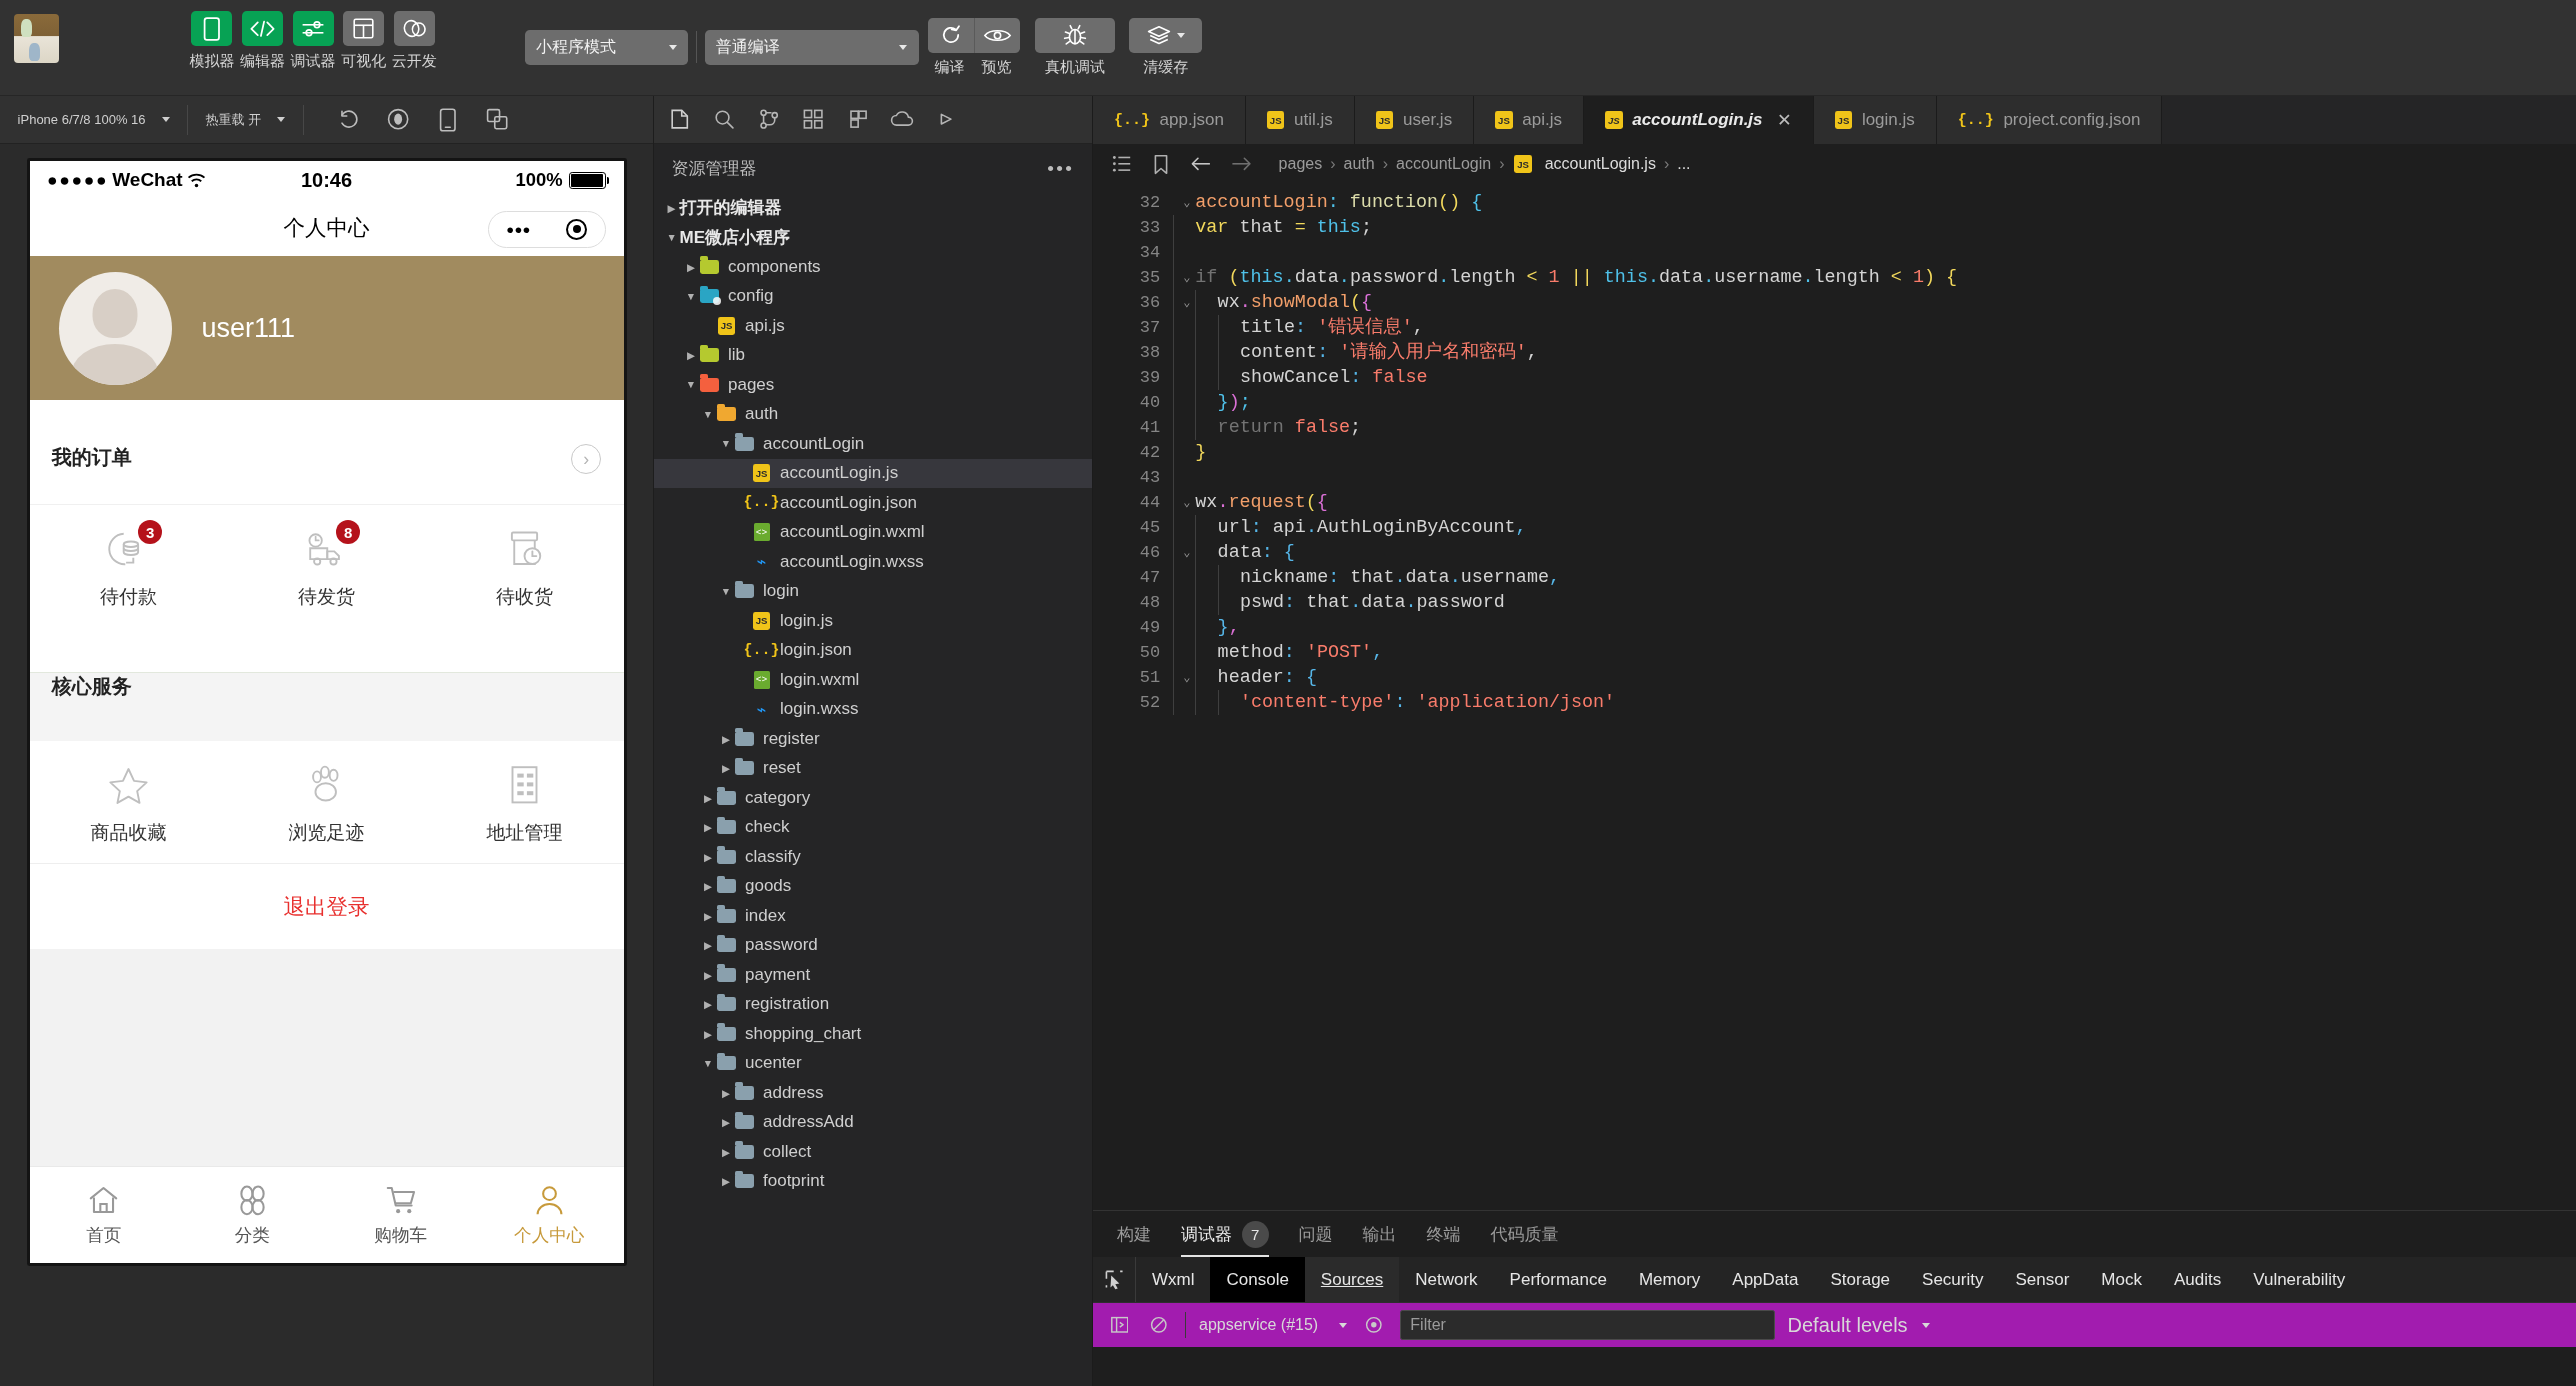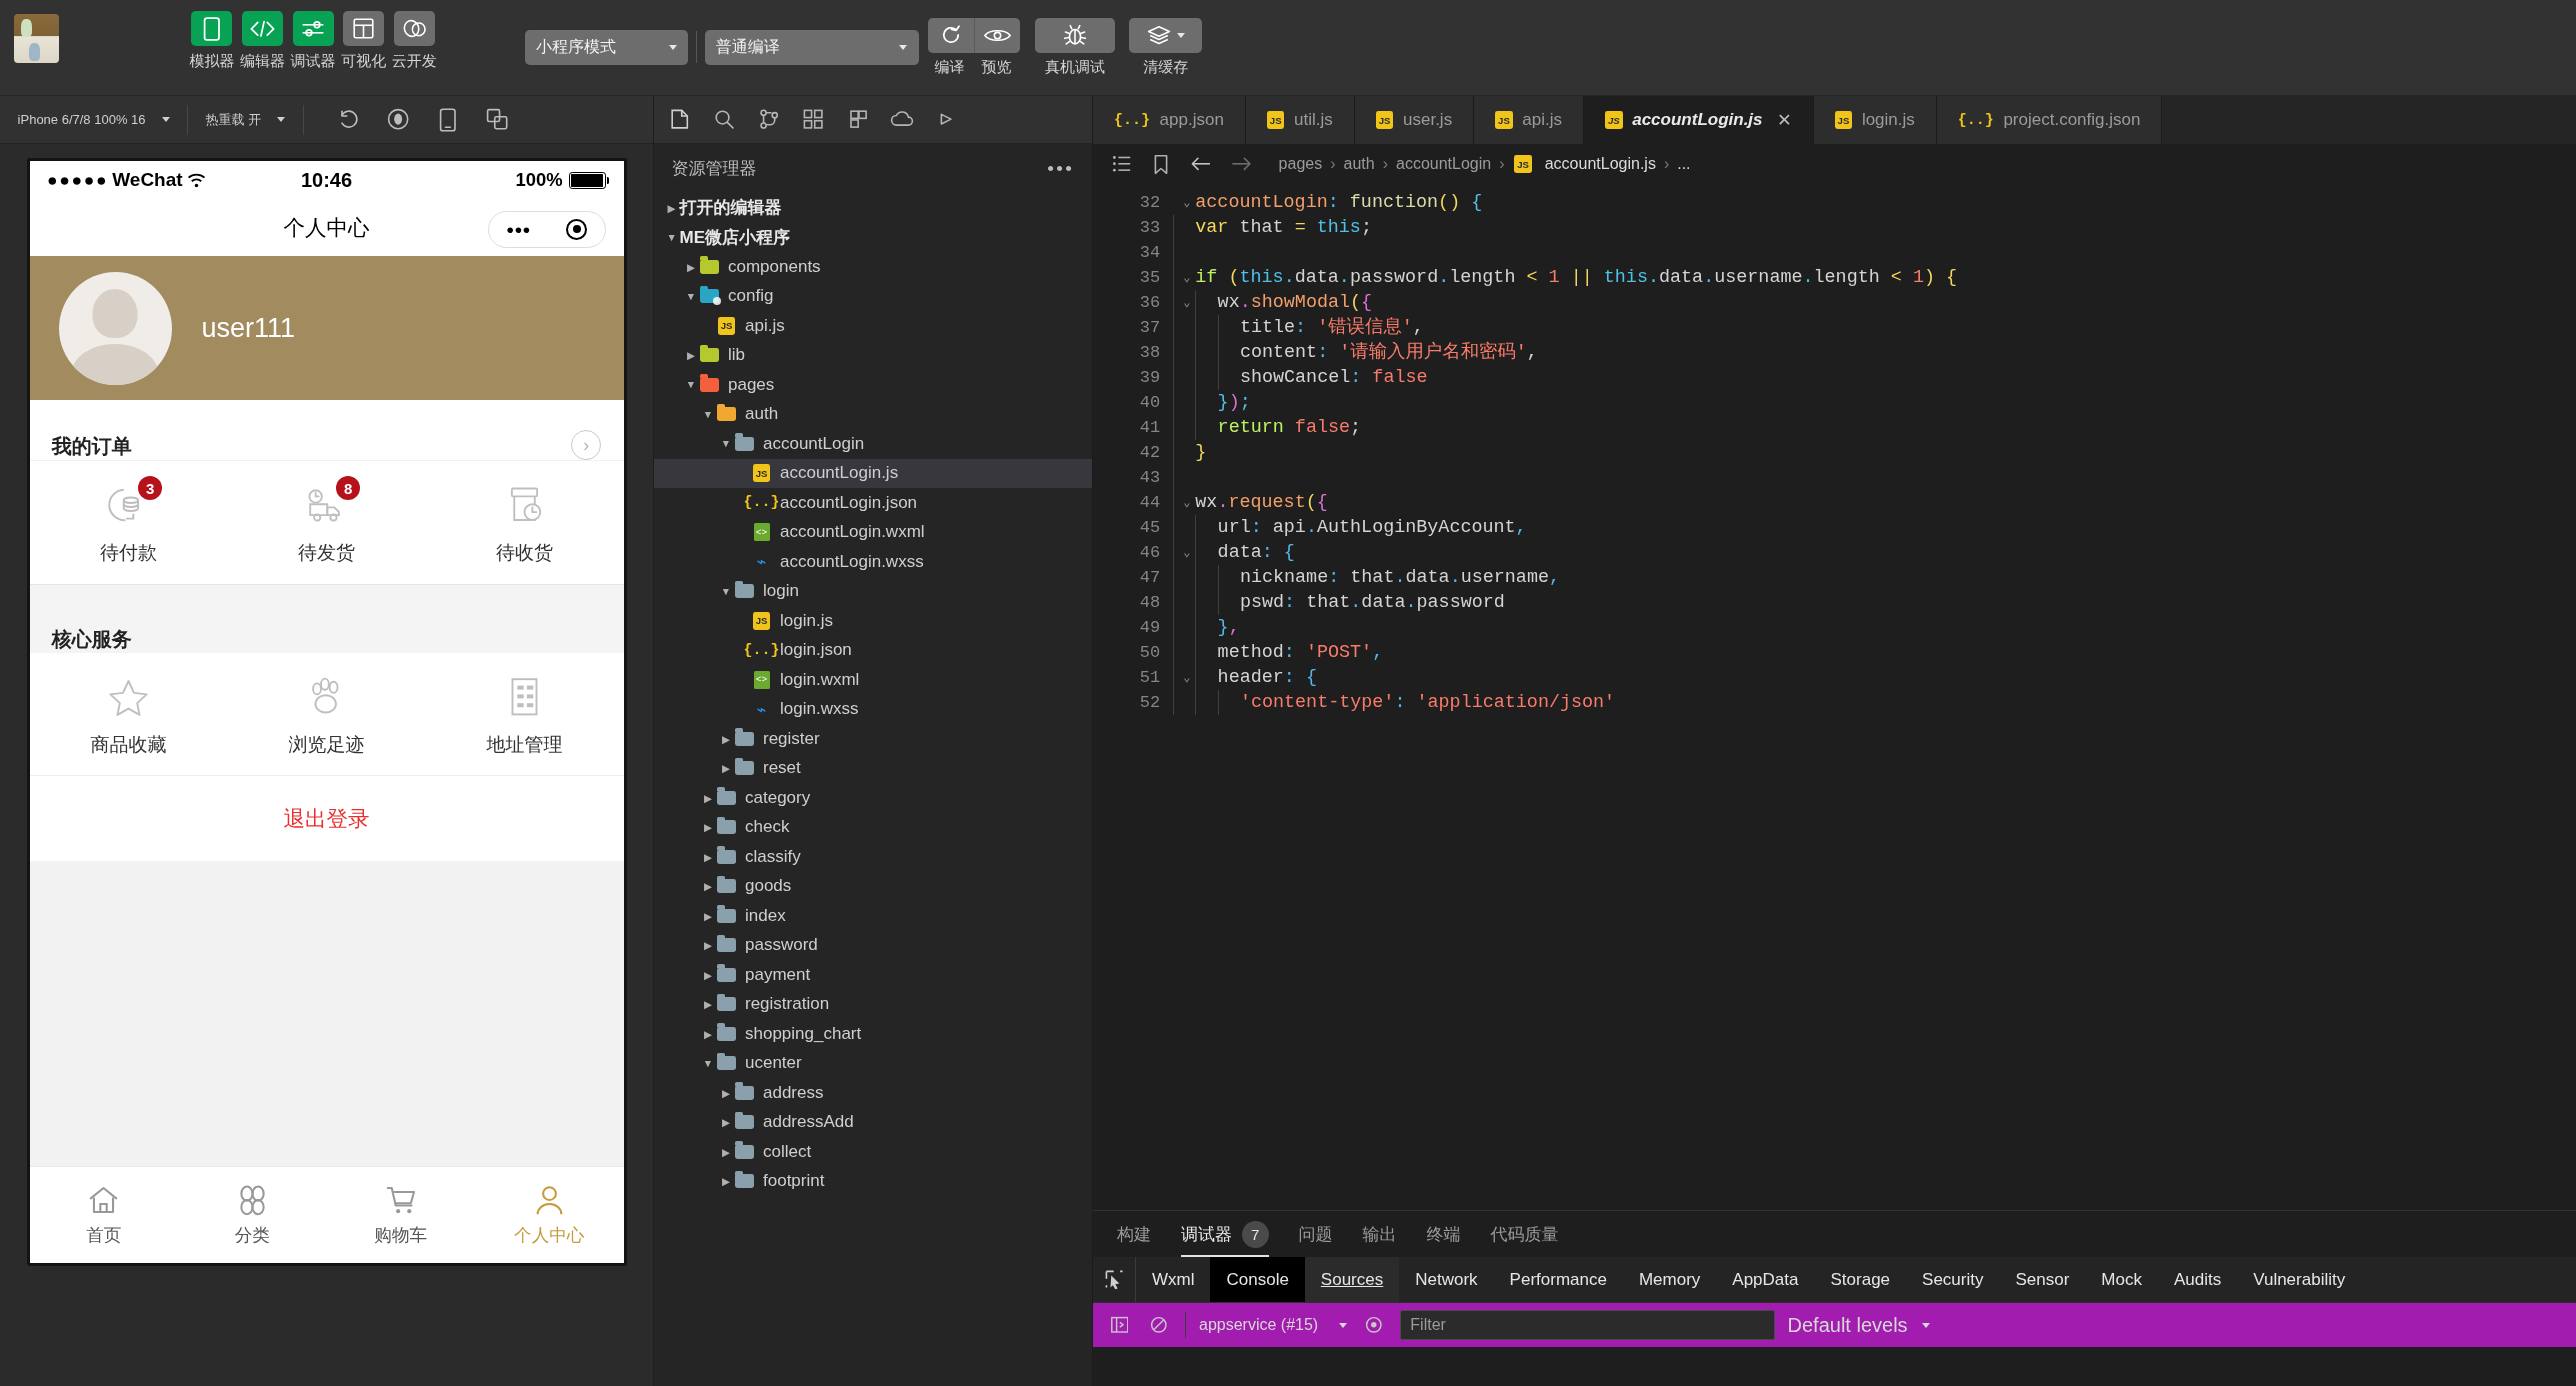--- a/index.html
+++ b/index.html
@@ -97,21 +97,21 @@
   .cap-dots { font-size:21px; letter-spacing:0.8px; color:#000; line-height:1; }
   .cap-circle { width:21px;height:21px;border:2.4px solid #000;border-radius:50%;display:flex;align-items:center;justify-content:center; }
   .cap-circle:after{content:"";width:8px;height:8px;background:#000;border-radius:50%;}
 
   .profile-hero { height:144px; background:#a18b5f; display:flex; align-items:center; padding-left:29px; gap:30px; }
   .avatar { width:113px;height:113px;border-radius:50%;background:#f0ece7;position:relative;overflow:hidden; }
   .avatar:before{content:"";position:absolute;left:50%;top:17.6px;transform:translateX(-50%);width:45px;height:49px;background:#d8cfc6;border-radius:50% 50% 45% 45%;}
   .avatar:after{content:"";position:absolute;left:50%;bottom:-21px;transform:translateX(-50%);width:88px;height:62px;background:#d8cfc6;border-radius:50% 50% 0 0;}
   .hero-name { color:#fff; font-size:27px; }
 
-  .sec-head { height:61px; display:flex; align-items:flex-end; justify-content:space-between; padding:0 22.3px; background:#fff; border-bottom:0.8px solid #f0f0f0; }
+  .sec-head { height:61px; display:flex; align-items:flex-start; justify-content:space-between; padding:0 22.3px; background:#fff; border-bottom:0.8px solid #f0f0f0;margin-top:44px; }
   .sec-head.grey { background:#f4f4f4; border-bottom:none; border-top:0.8px solid #e2e8dd; height:69px; }
   .sec-title { font-size:20px; font-weight:bold; color:#222; }
   .chev-circle { width:30px;height:30px;border:1.6px solid #c9c9c9;border-radius:50%;display:flex;align-items:center;justify-content:center;color:#b5b5b5;font-size:17.6px; }
 
   .grid3 { display:flex; background:#fff; padding:21px 0 17.6px; }
   .g3-cell { flex:1; display:flex; flex-direction:column; align-items:center; gap:12.8px; position:relative; cursor:pointer; }
   .g3-ico { width:45px;height:45px;position:relative;display:flex;align-items:center;justify-content:center; }
   .g3-label { font-size:19px; color:#333; }
   .badge {
     position:absolute; top:-6.4px; right:-11.2px; min-width:24px; height:24px; border-radius:12px; background:#b5121b;
@@ -160,21 +160,21 @@
   .bc-last { color:#dcdcdc; }
 
   .code-wrap { flex:1 1 auto; position:relative; overflow:hidden; background:#1e1e1e; display:flex; }
   .gutter { width:80px; flex:0 0 80px; padding-top:6.4px; }
   .gln { height:25px; display:flex; align-items:center; justify-content:flex-end; padding-right:12.8px; color:#858585; font-size:17px; font-family:"Liberation Mono","DejaVu Sans Mono",monospace; position:relative; }
   .fold { position:absolute; right:-17.6px; color:#9a9a9a; font-size:12px; }
   .codearea { flex:1 1 auto; padding-top:6.4px; font-family:"Liberation Mono","DejaVu Sans Mono",monospace; font-size:18.4px; line-height:25px; white-space:pre; overflow:hidden; }
   .cl { height:25px; }
   .k-fn   { color:#dcdcaa;font-family:Liberation Mono, monospace; }
   .k-prop { color:#f29f6a; }
-  .k-kw   { color:#bef264; }
+  .k-kw   { color:#737373; }
   .k-this { color:#4fc1e9; }
   .k-txt  { color:#d4d4d4; }
   .k-num  { color:#f97c6b; }
   .k-str  { color:#f97c6b; }
   .k-pun  { color:#4fc1e9; }
   .k-mag  { color:#da70d6; }
   .k-col  { color:#56b6e8; }
   .k-yel  { color:#f2d85c; }
 
   

